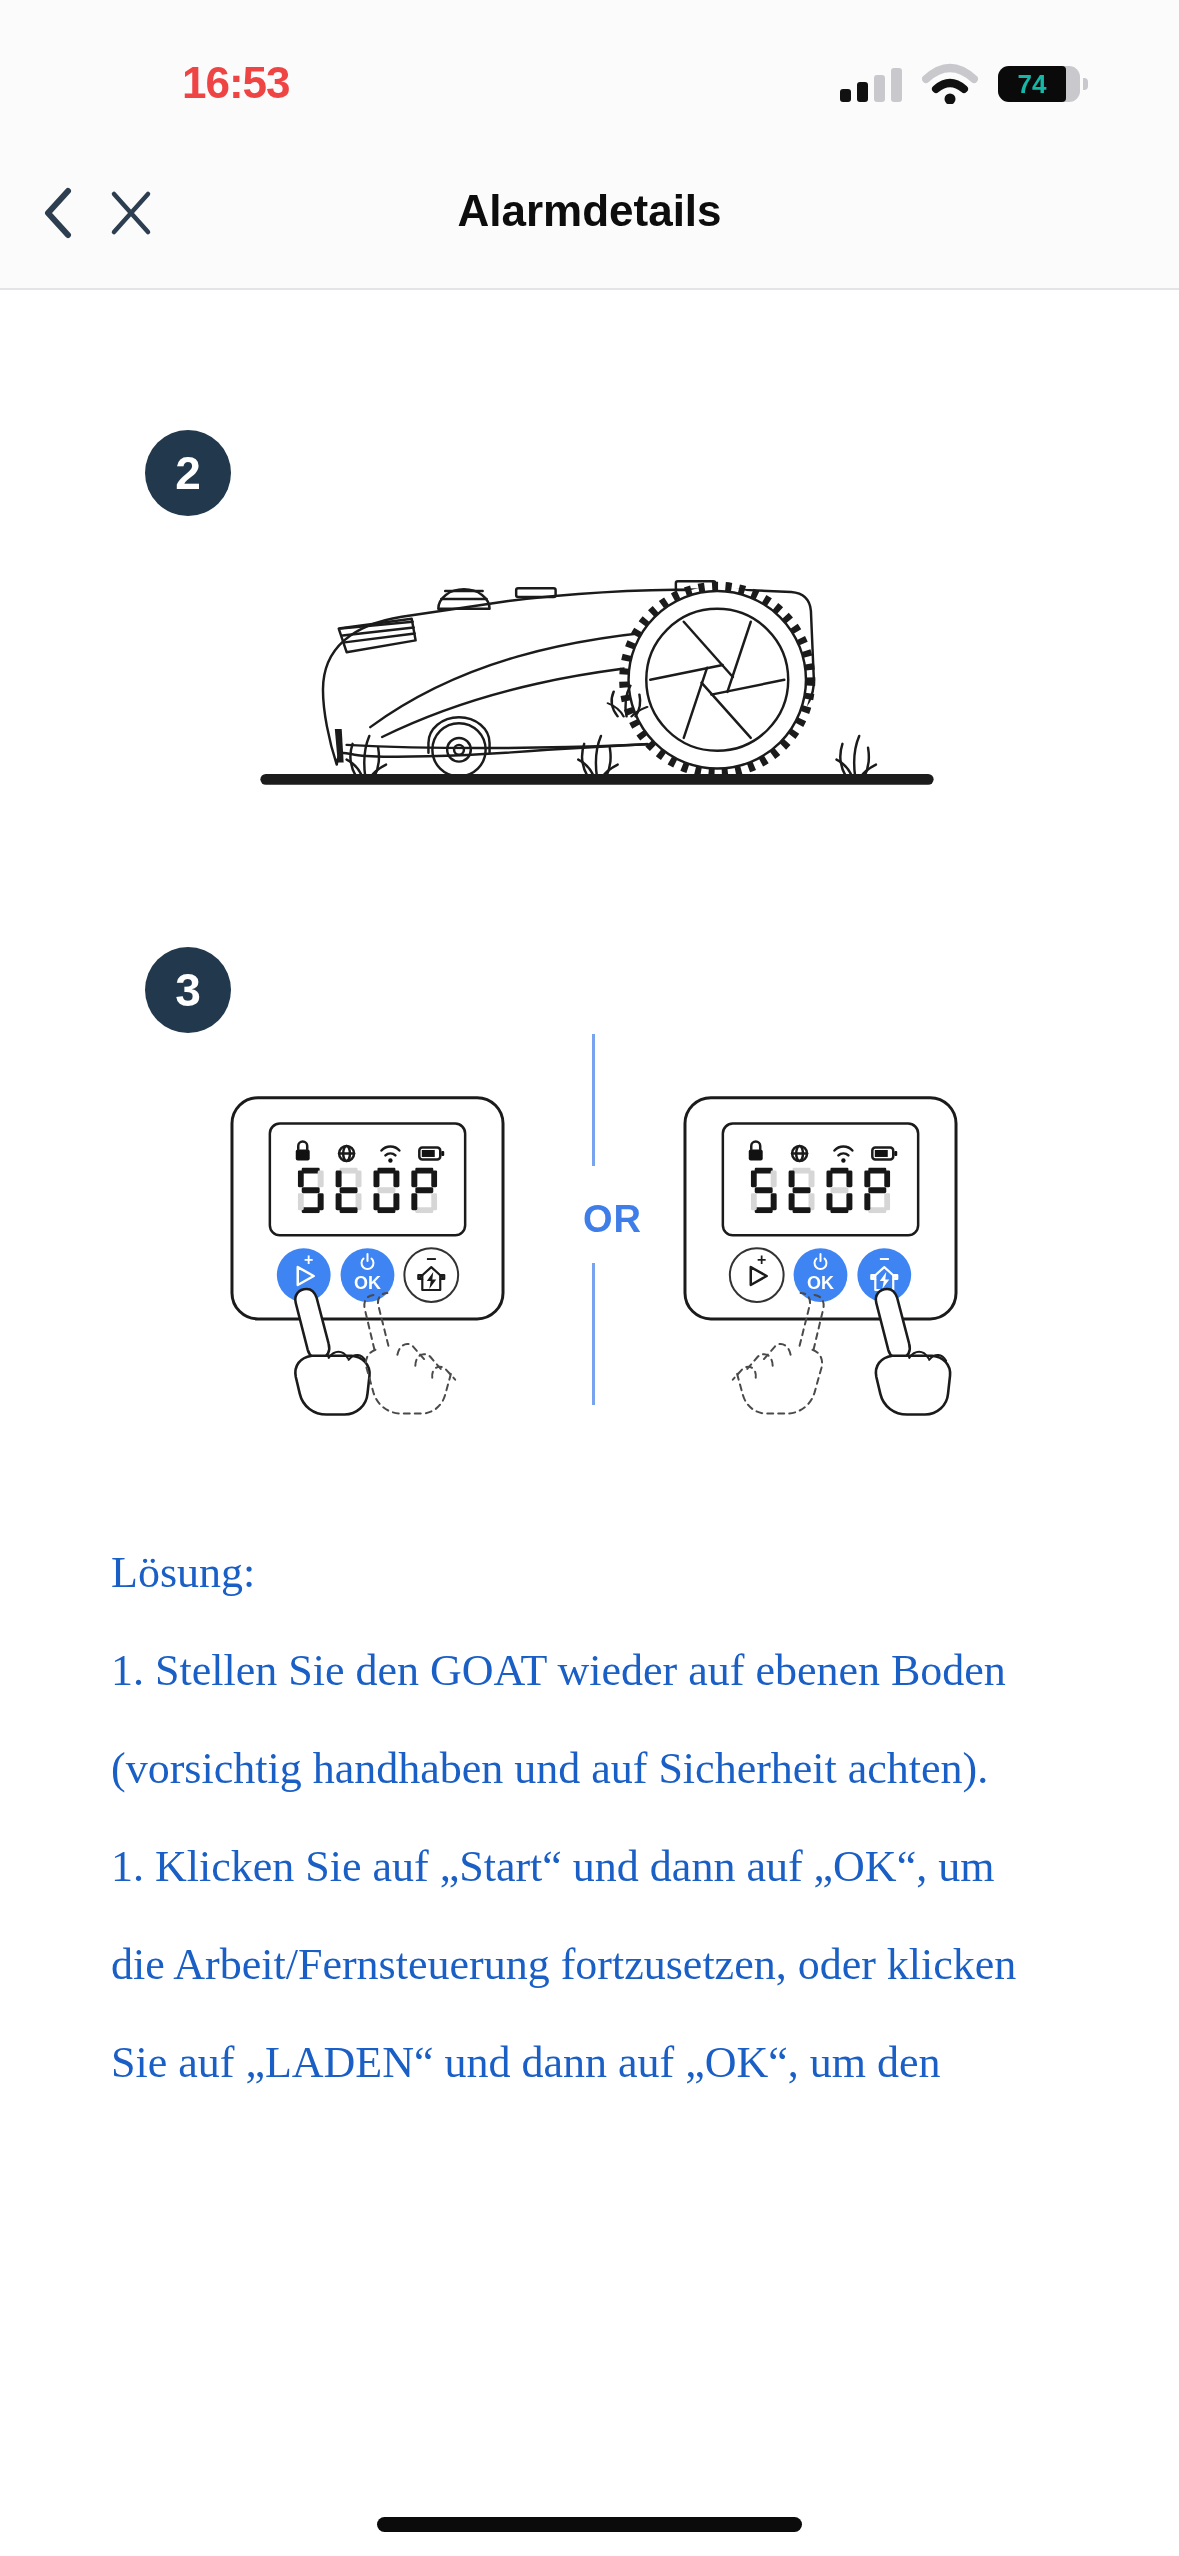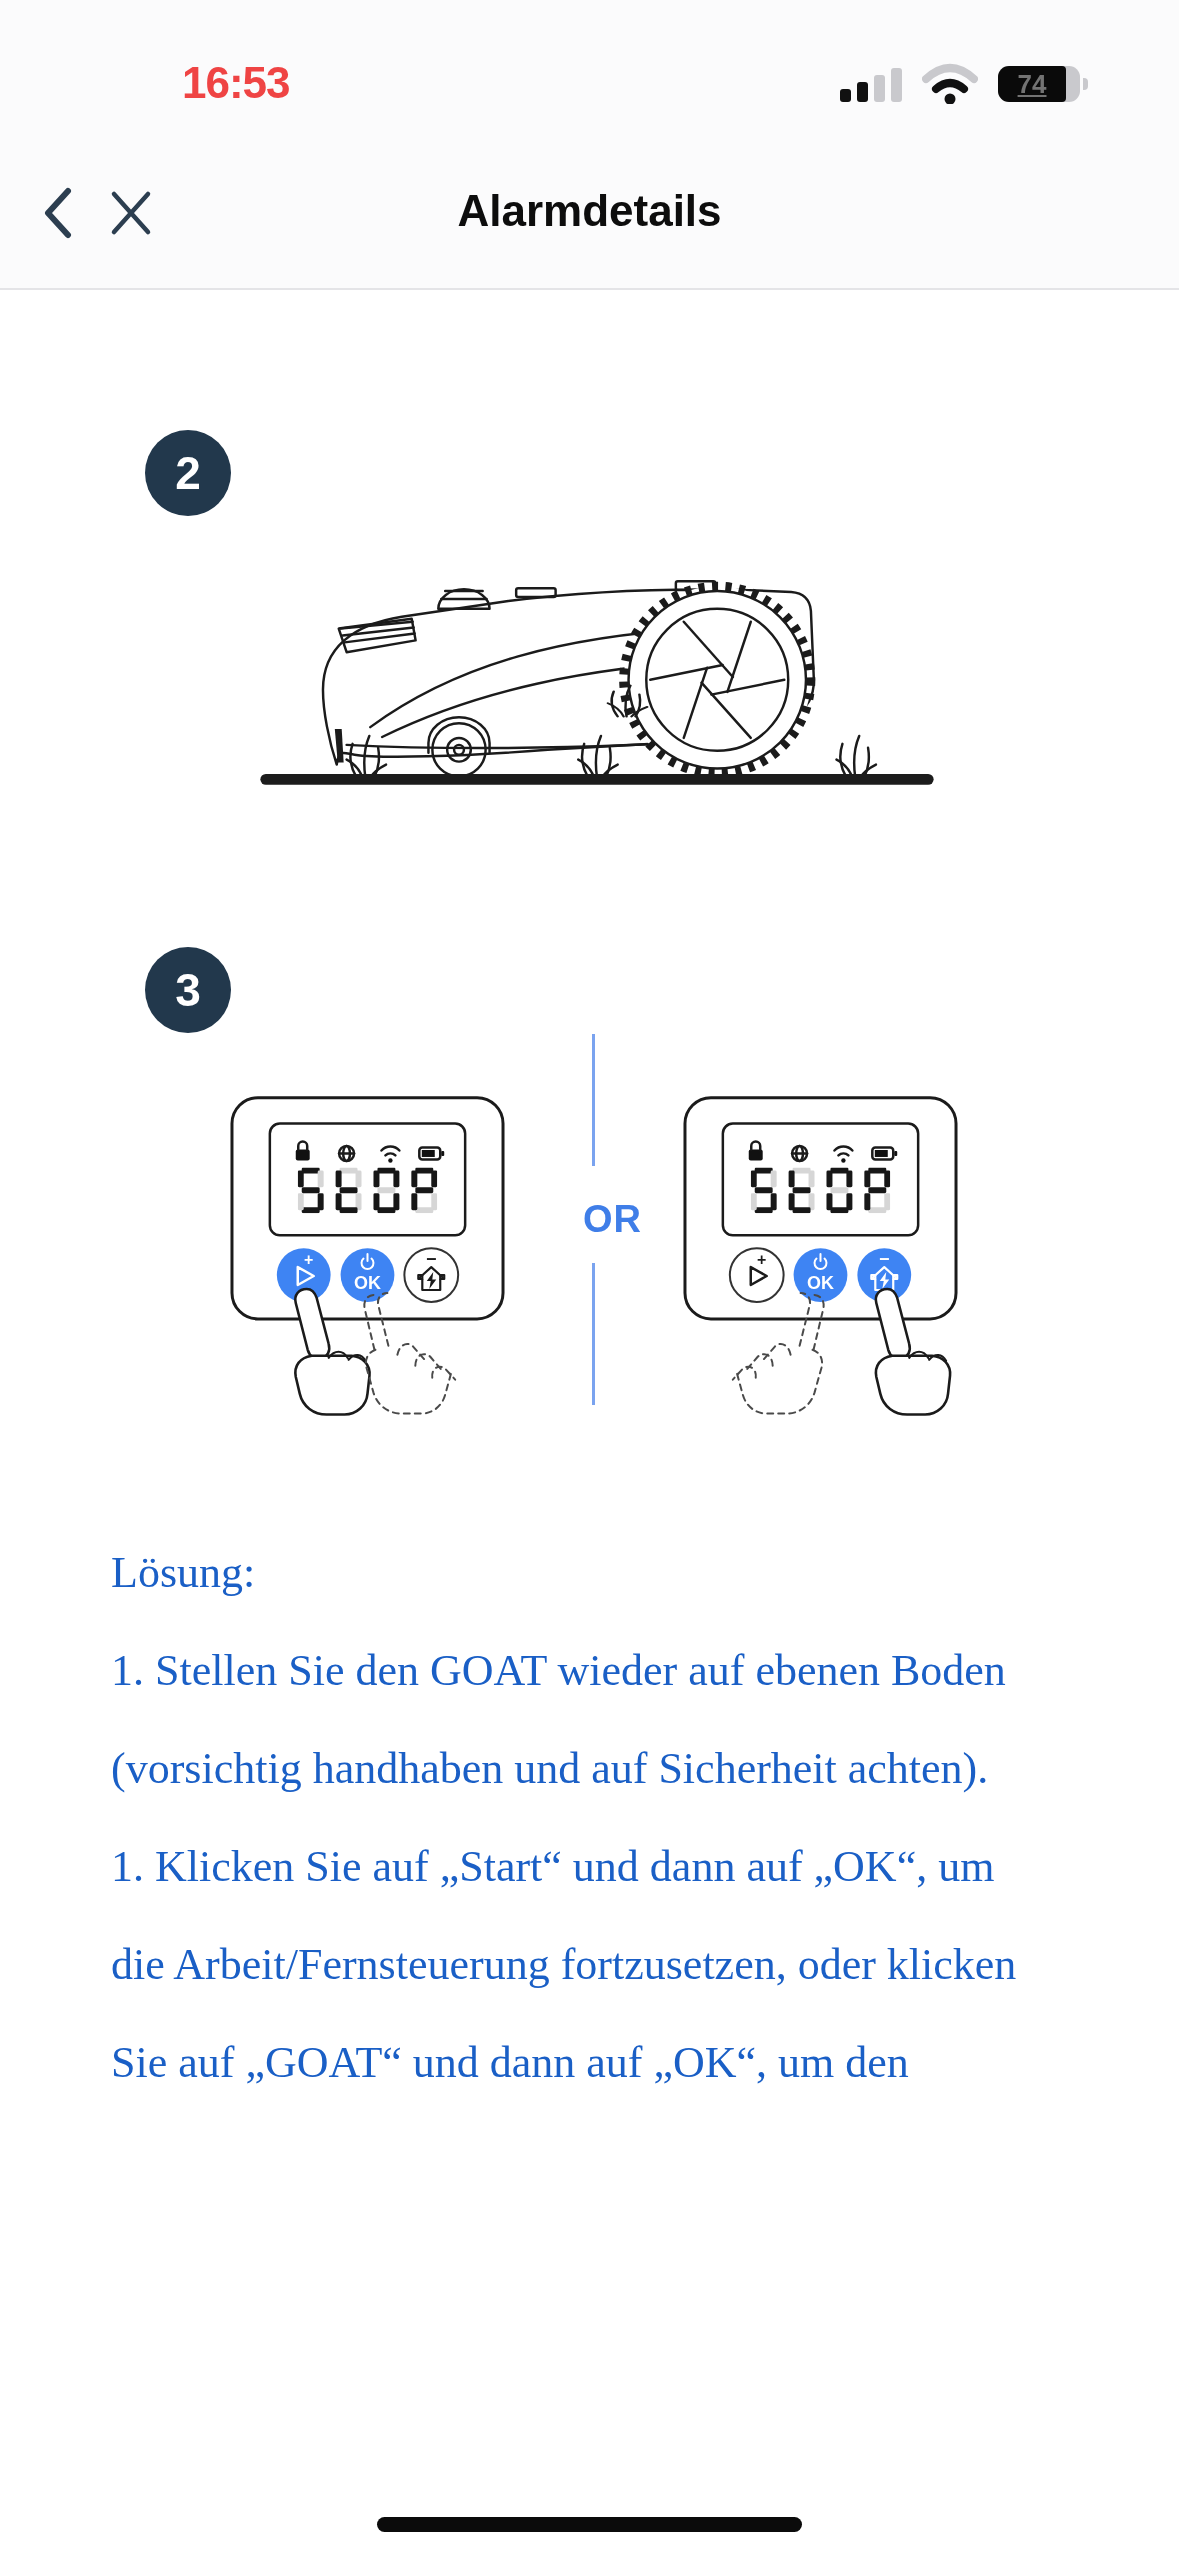--- a/index.html
+++ b/index.html
@@ -12,21 +12,21 @@
   .cell-bars i{position:absolute;bottom:2px;width:11px;border-radius:3px;background:#111;}
   .cell-bars i:nth-child(1){left:0;height:13px;}
   .cell-bars i:nth-child(2){left:17px;height:20px;}
   .cell-bars i:nth-child(3){left:34px;height:27px;background:#c9c9cd;}
   .cell-bars i:nth-child(4){left:51px;height:34px;background:#c9c9cd;}
   .wifi{position:absolute;left:922px;top:62px;}
   .battery{position:absolute;left:998px;top:66px;width:92px;height:36px;}
   .battery .shell{position:absolute;left:0;top:0;width:82px;height:36px;border-radius:11px;background:#c9c9cd;overflow:hidden;}
   .battery .fill{position:absolute;left:0;top:0;height:36px;width:74%;background:#0a0a0a;border-radius:11px 4px 4px 11px;
                  display:flex;align-items:center;justify-content:center;}
-  .battery .fill span{color:#737373;font-size:26px;font-weight:700;text-decoration:underline;}
+  .battery .fill span{color:#14b8a6;font-size:26px;font-weight:700;}
   .battery .cap{position:absolute;left:85px;top:12px;width:5px;height:12px;border-radius:0 4px 4px 0;background:#c9c9cd;}
   
   .hdr-title{position:absolute;left:0;top:186px;width:1179px;text-align:center;font-size:44px;font-weight:700;color:#0d0d0d;}
   .hdr-btn{position:absolute;top:178px;width:70px;height:70px;display:flex;align-items:center;justify-content:center;cursor:pointer;}
   .hdr-back{left:22px;}
   .hdr-close{left:96px;}
   .divider{position:absolute;left:0;top:288px;width:1179px;height:2px;background:#e4e4e7;}
   
   .badge{position:absolute;width:86px;height:86px;border-radius:50%;background:#22384C;color:#fff;
          display:flex;align-items:center;justify-content:center;font-size:46px;font-weight:700;}
@@ -355,17 +355,17 @@
       </g>
     </svg>
   </div>
 
   <div class="solution">
     <p>Lösung:</p>
     <p>1. Stellen Sie den GOAT wieder auf ebenen Boden</p>
     <p>(vorsichtig handhaben und auf Sicherheit achten).</p>
     <p>1. Klicken Sie auf „Start“ und dann auf „OK“, um</p>
     <p>die Arbeit/Fernsteuerung fortzusetzen, oder klicken</p>
-    <p>Sie auf „GOAT“ und dann auf „OK“, um den</p>
+    <p>Sie auf „LADEN“ und dann auf „OK“, um den</p>
   </div>
 
   <div class="home-indicator"></div>
 </div>
 
 </body></html>

